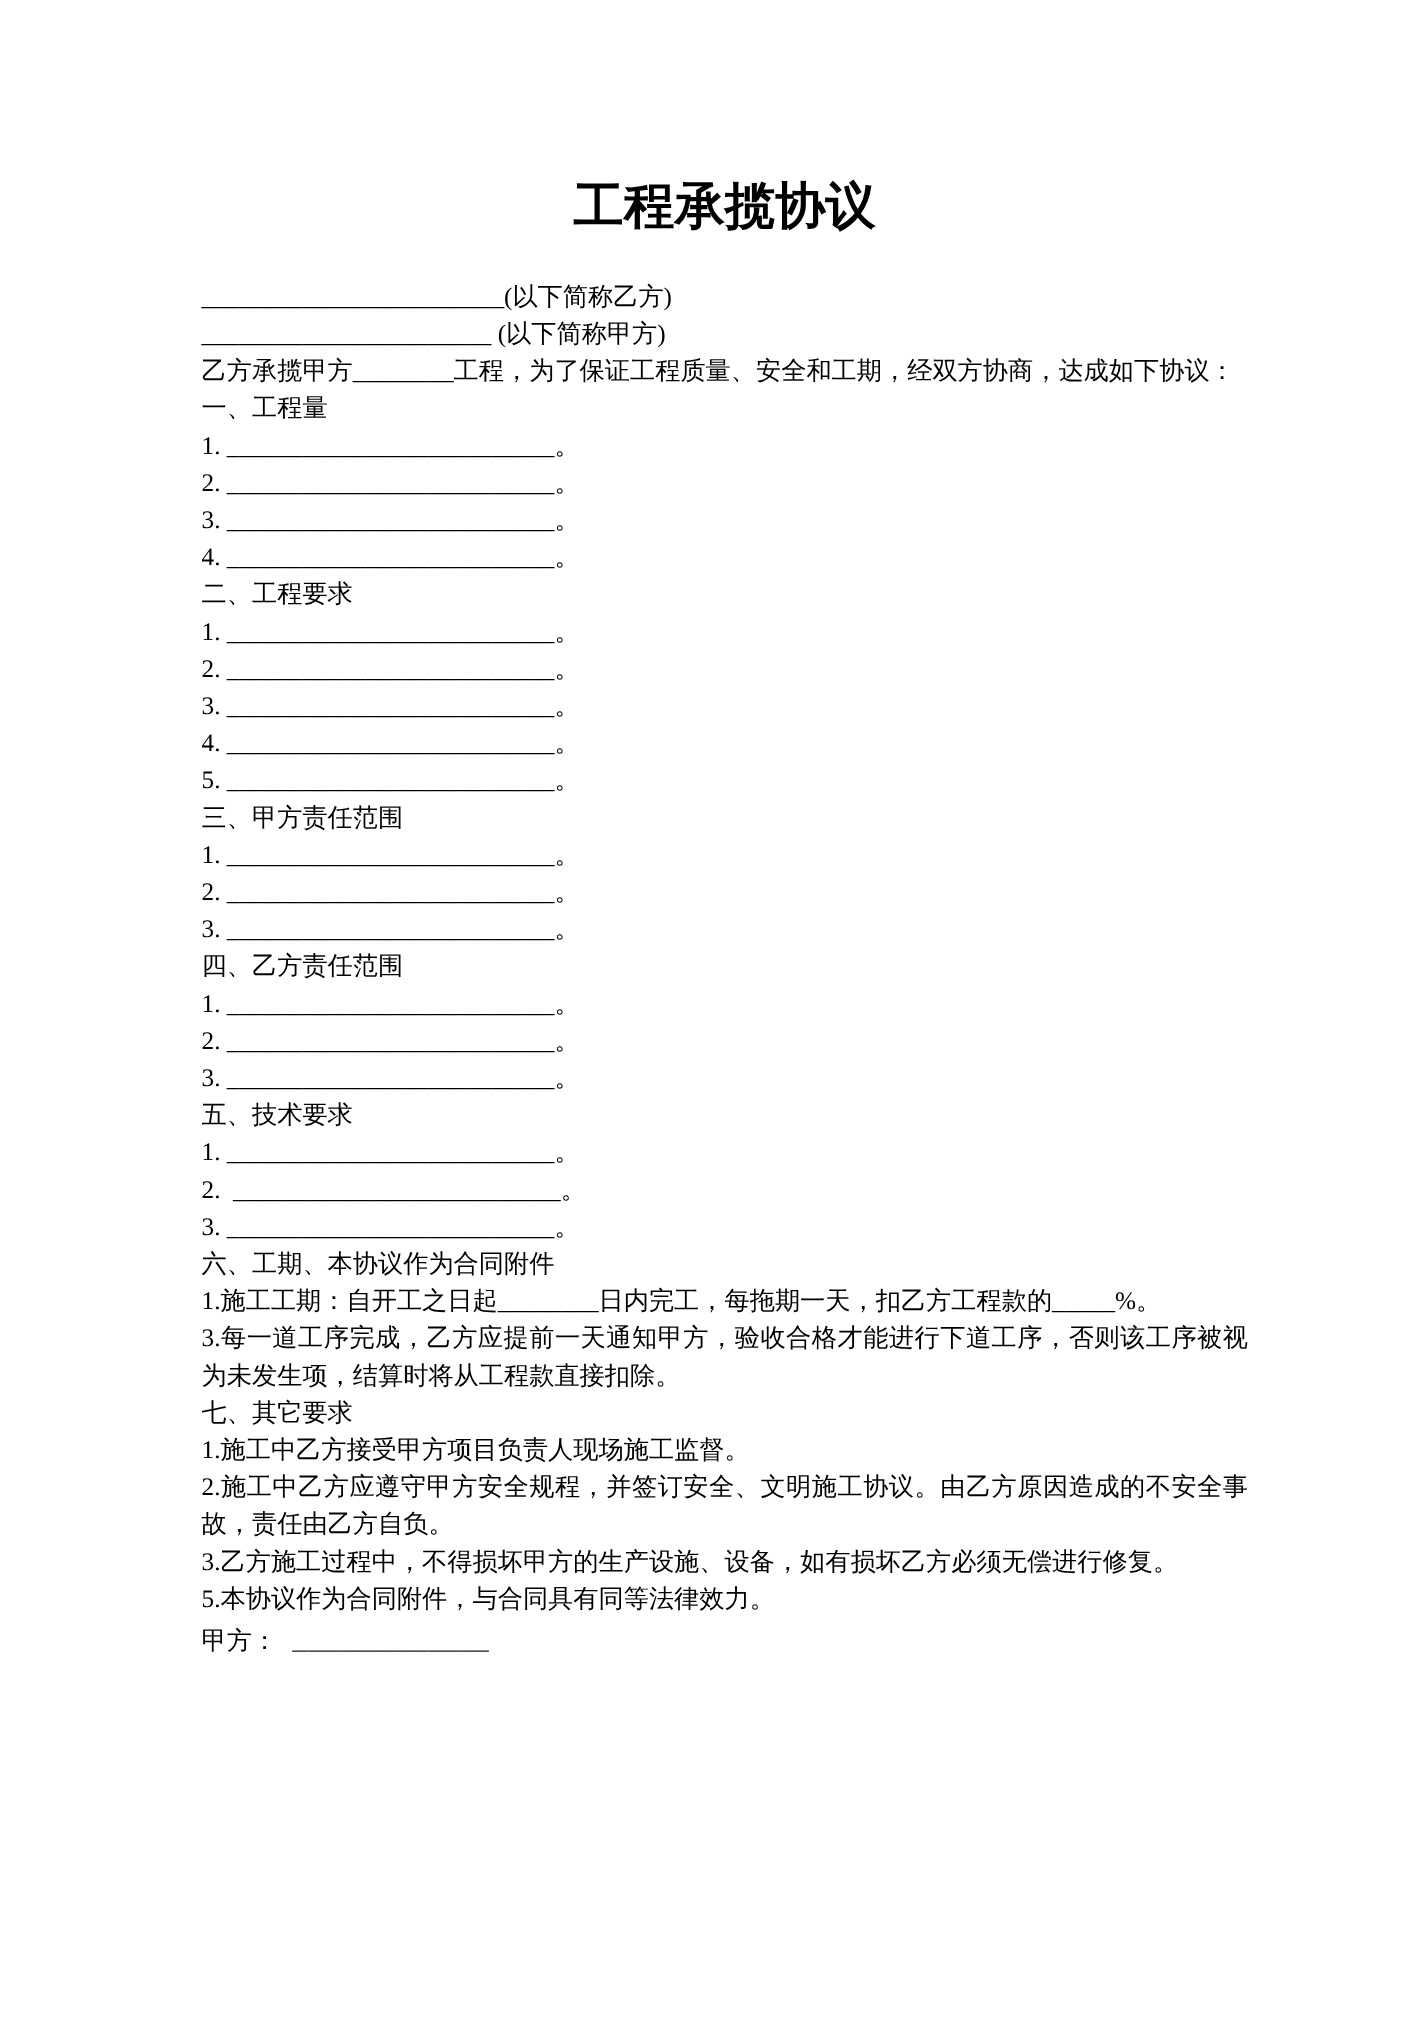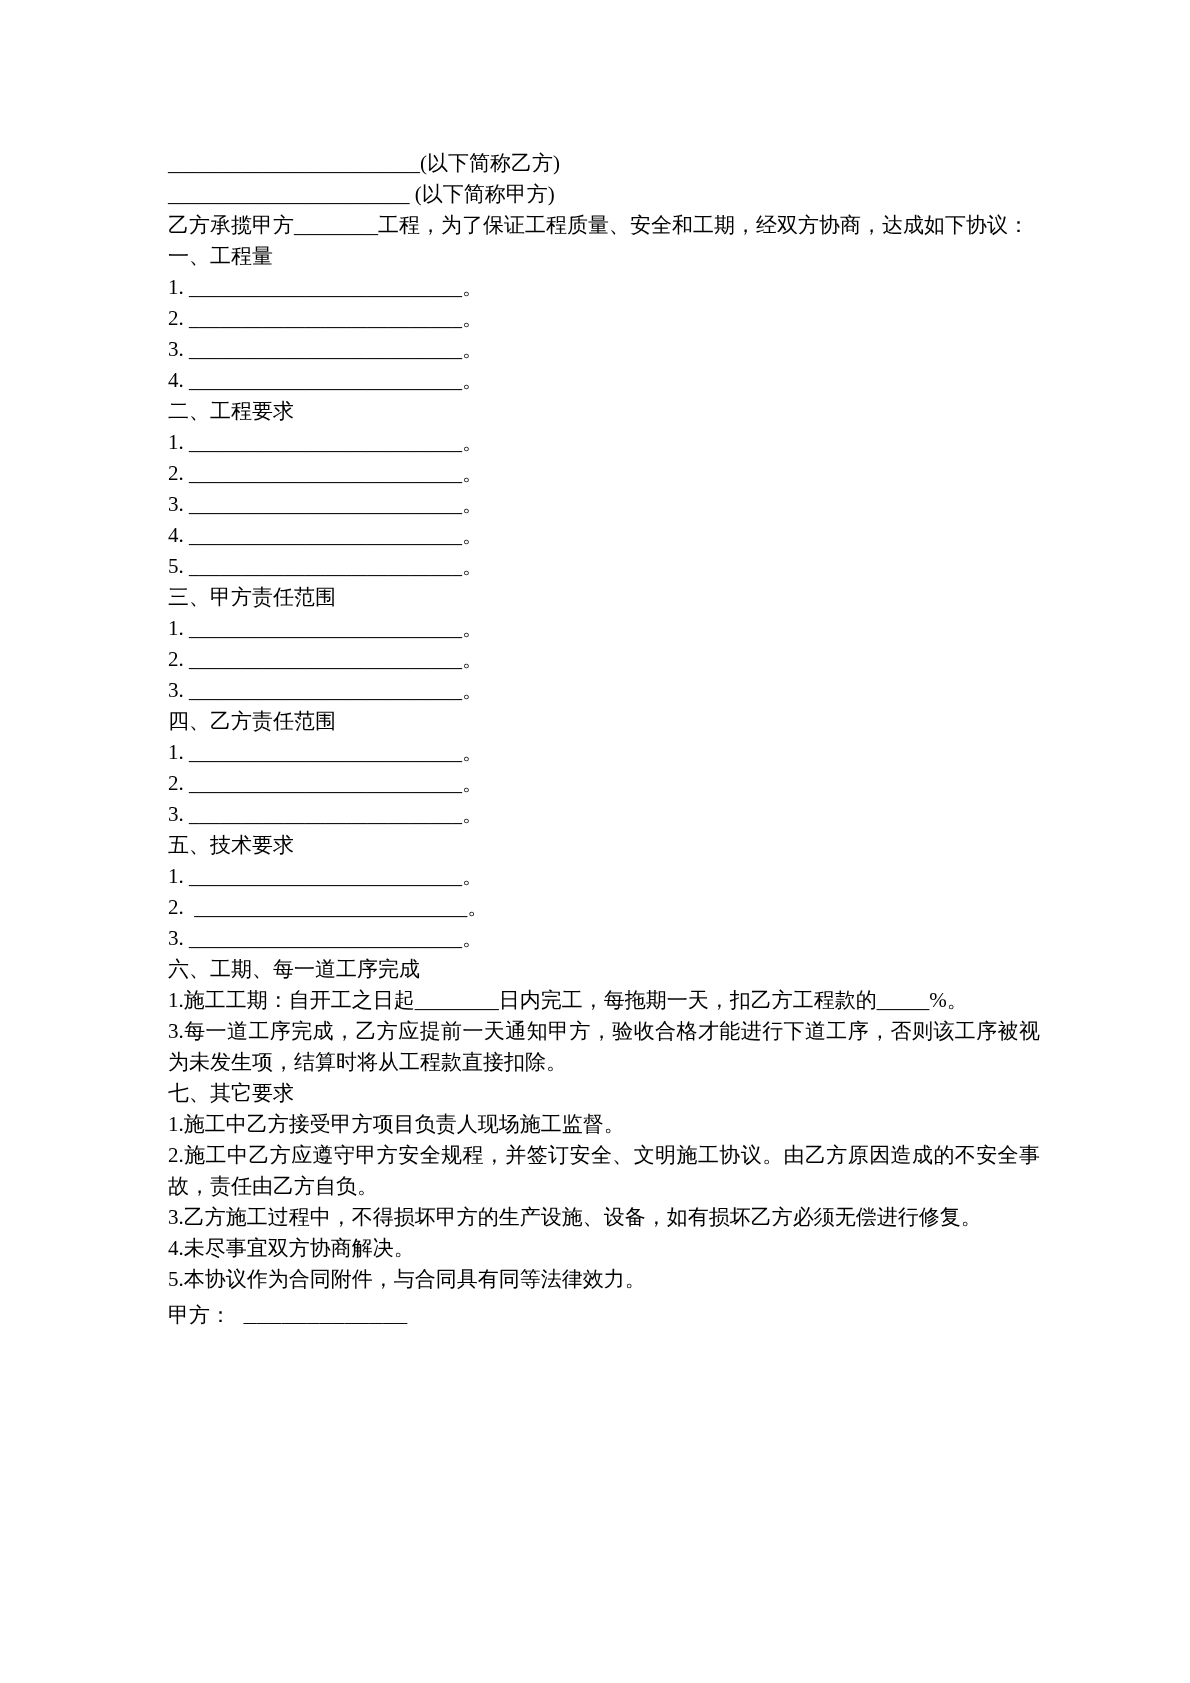--- a/index.html
+++ b/index.html
@@ -36,20 +36,21 @@
     overflow-wrap: anywhere;
     color: #000000;
   }
   .signature { margin-top: 6px; font-family: Liberation Mono, monospace; }
 </style>
 </head>
 <body>
 
 <main class="page">
 
+  <h1 class="doc-title">工程承揽协议</h1>
 
   <section class="doc-body">
 
     <p class="line">________________________(以下简称乙方)</p>
     <p class="line">_______________________ (以下简称甲方)</p>
     <p class="line">乙方承揽甲方________工程，为了保证工程质量、安全和工期，经双方协商，达成如下协议：</p>
 
     <p class="line heading">一、工程量</p>
     <p class="line">1. __________________________。</p>
     <p class="line">2. __________________________。</p>
@@ -71,28 +72,27 @@
     <p class="line heading">四、乙方责任范围</p>
     <p class="line">1. __________________________。</p>
     <p class="line">2. __________________________。</p>
     <p class="line">3. __________________________。</p>
 
     <p class="line heading">五、技术要求</p>
     <p class="line">1. __________________________。</p>
     <p class="line">2.  __________________________。</p>
     <p class="line">3. __________________________。</p>
 
-    <p class="line heading">六、工期、每一道工序完成</p>
+    <p class="line heading">六、工期、本协议作为合同附件</p>
     <p class="line">1.施工工期：自开工之日起________日内完工，每拖期一天，扣乙方工程款的_____%。</p>
     <p class="line">3.每一道工序完成，乙方应提前一天通知甲方，验收合格才能进行下道工序，否则该工序被视为未发生项，结算时将从工程款直接扣除。</p>
 
     <p class="line heading">七、其它要求</p>
     <p class="line">1.施工中乙方接受甲方项目负责人现场施工监督。</p>
     <p class="line">2.施工中乙方应遵守甲方安全规程，并签订安全、文明施工协议。由乙方原因造成的不安全事故，责任由乙方自负。</p>
     <p class="line">3.乙方施工过程中，不得损坏甲方的生产设施、设备，如有损坏乙方必须无偿进行修复。</p>
-    <p class="line">4.未尽事宜双方协商解决。</p>
     <p class="line">5.本协议作为合同附件，与合同具有同等法律效力。</p>
 
     <p class="line signature">甲方： _____________</p>
 
   </section>
 
 </main>
 
 </body></html>

